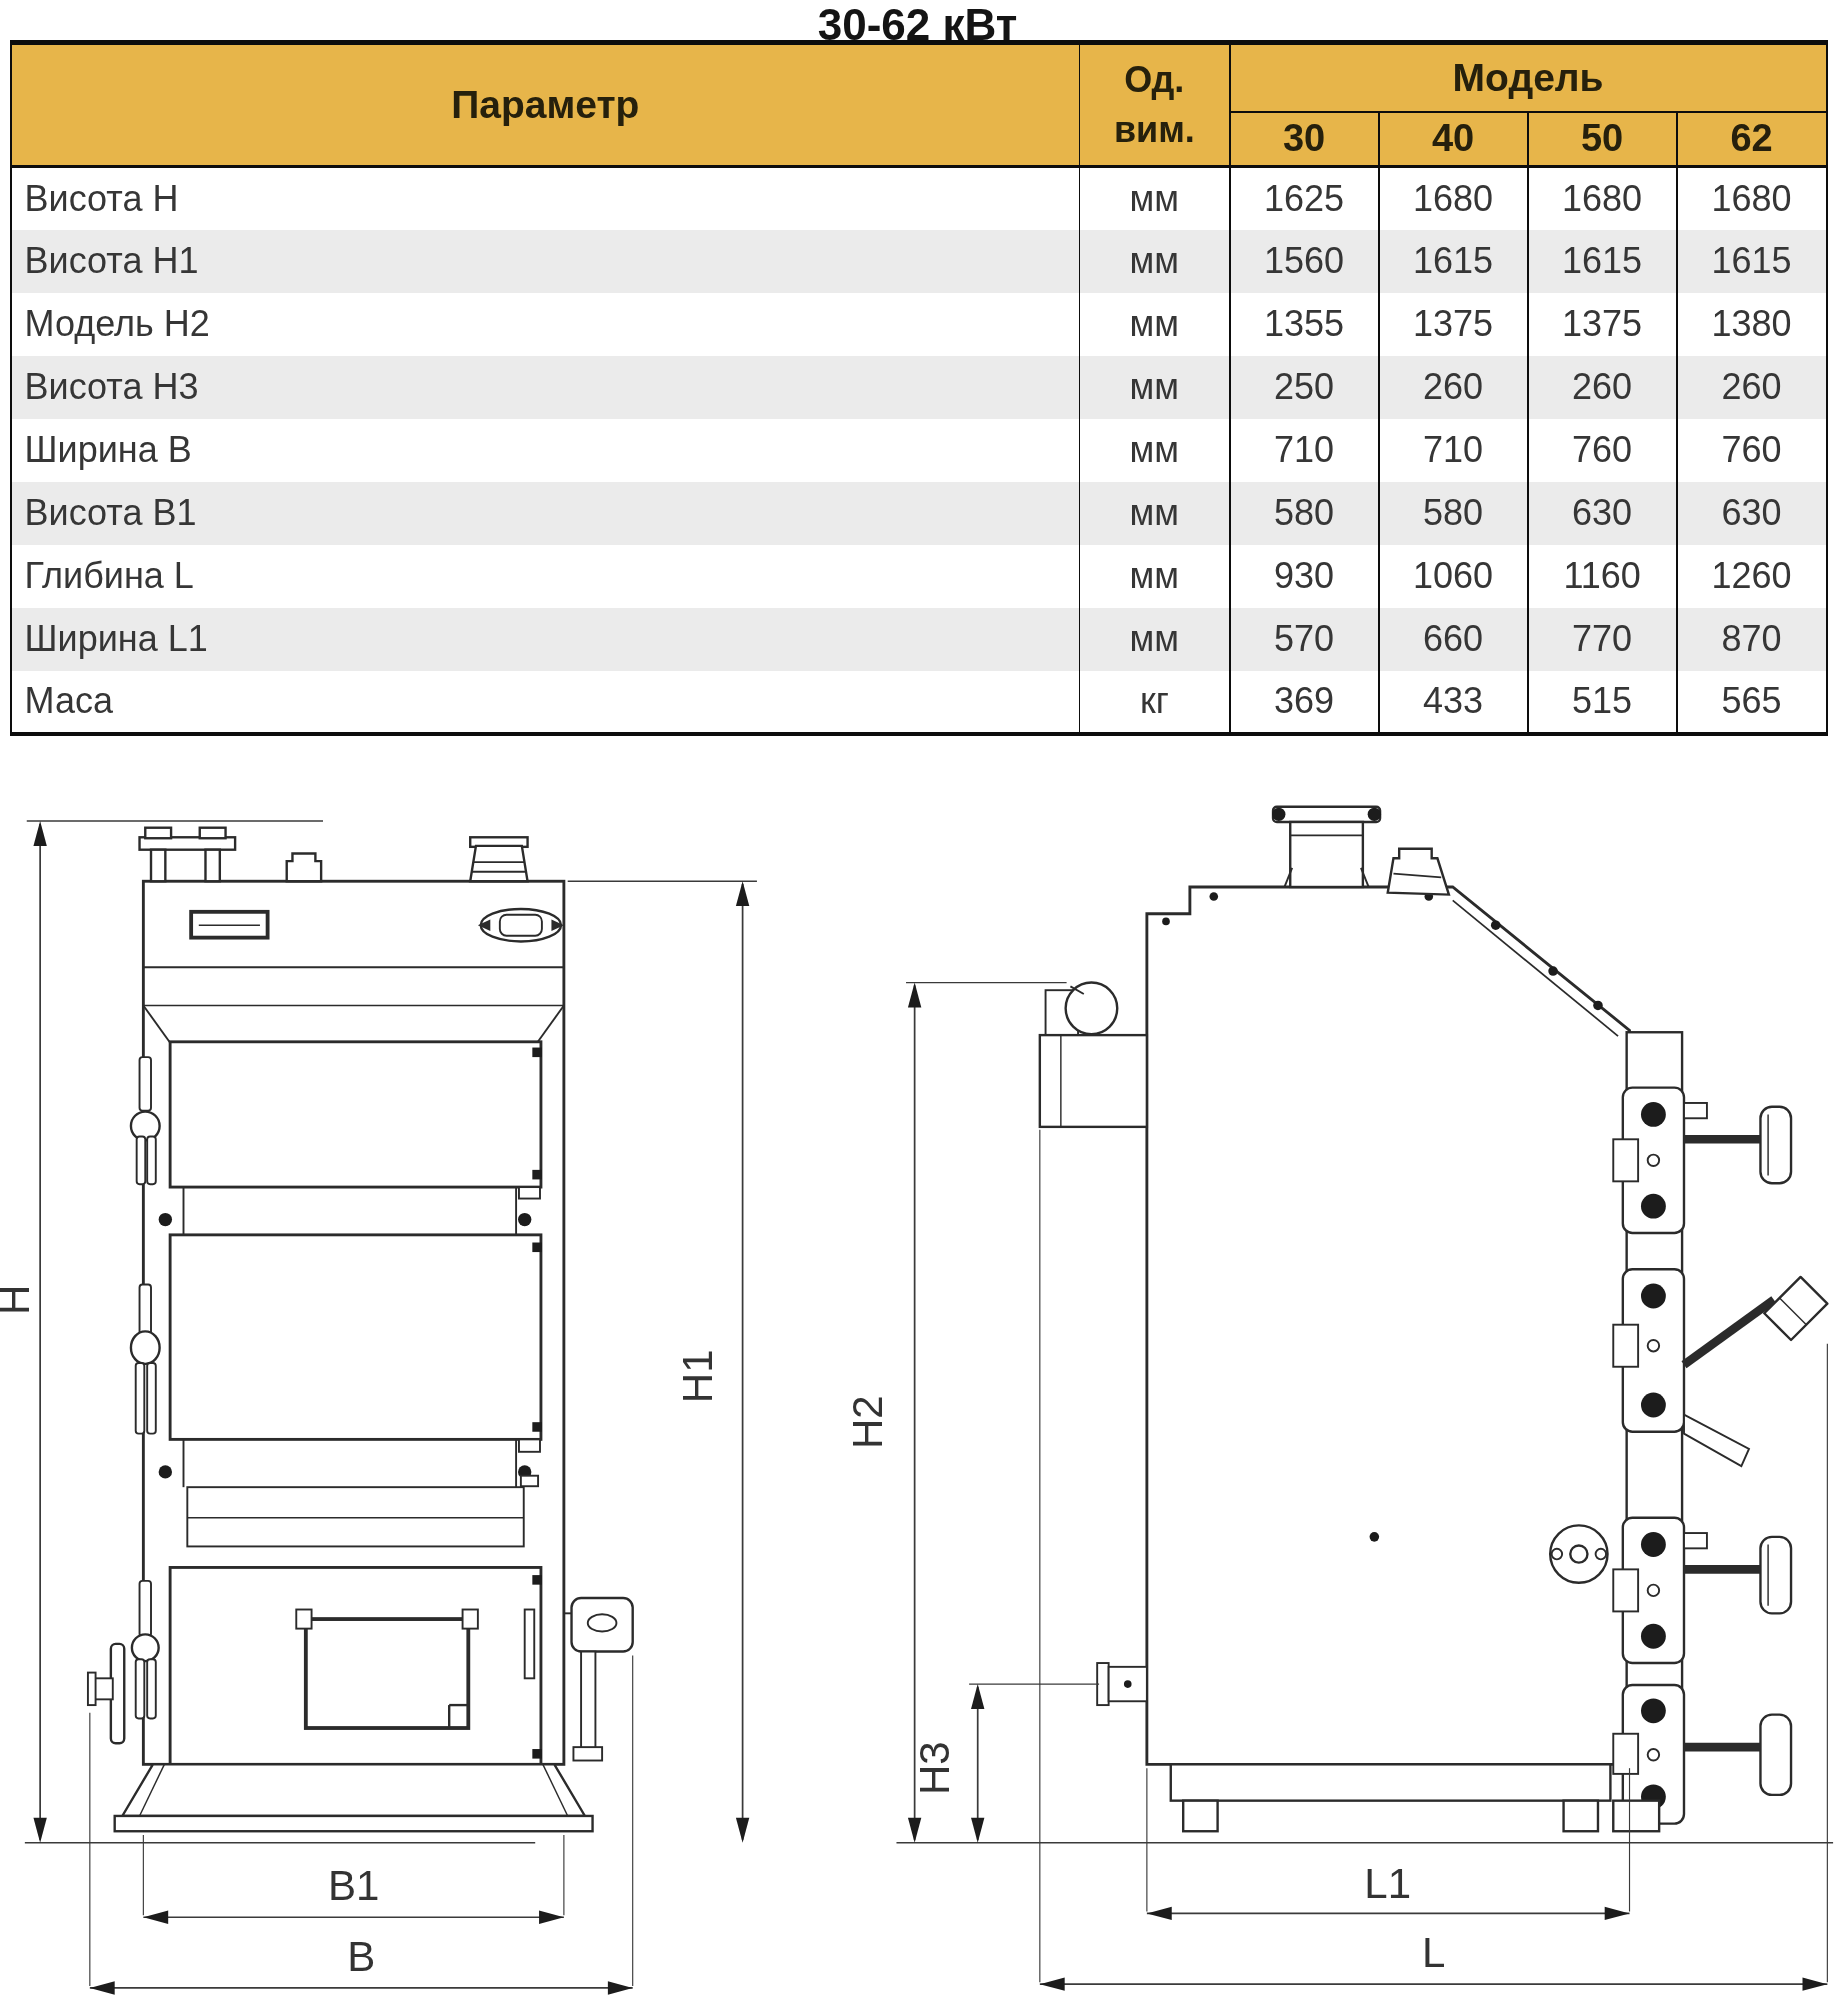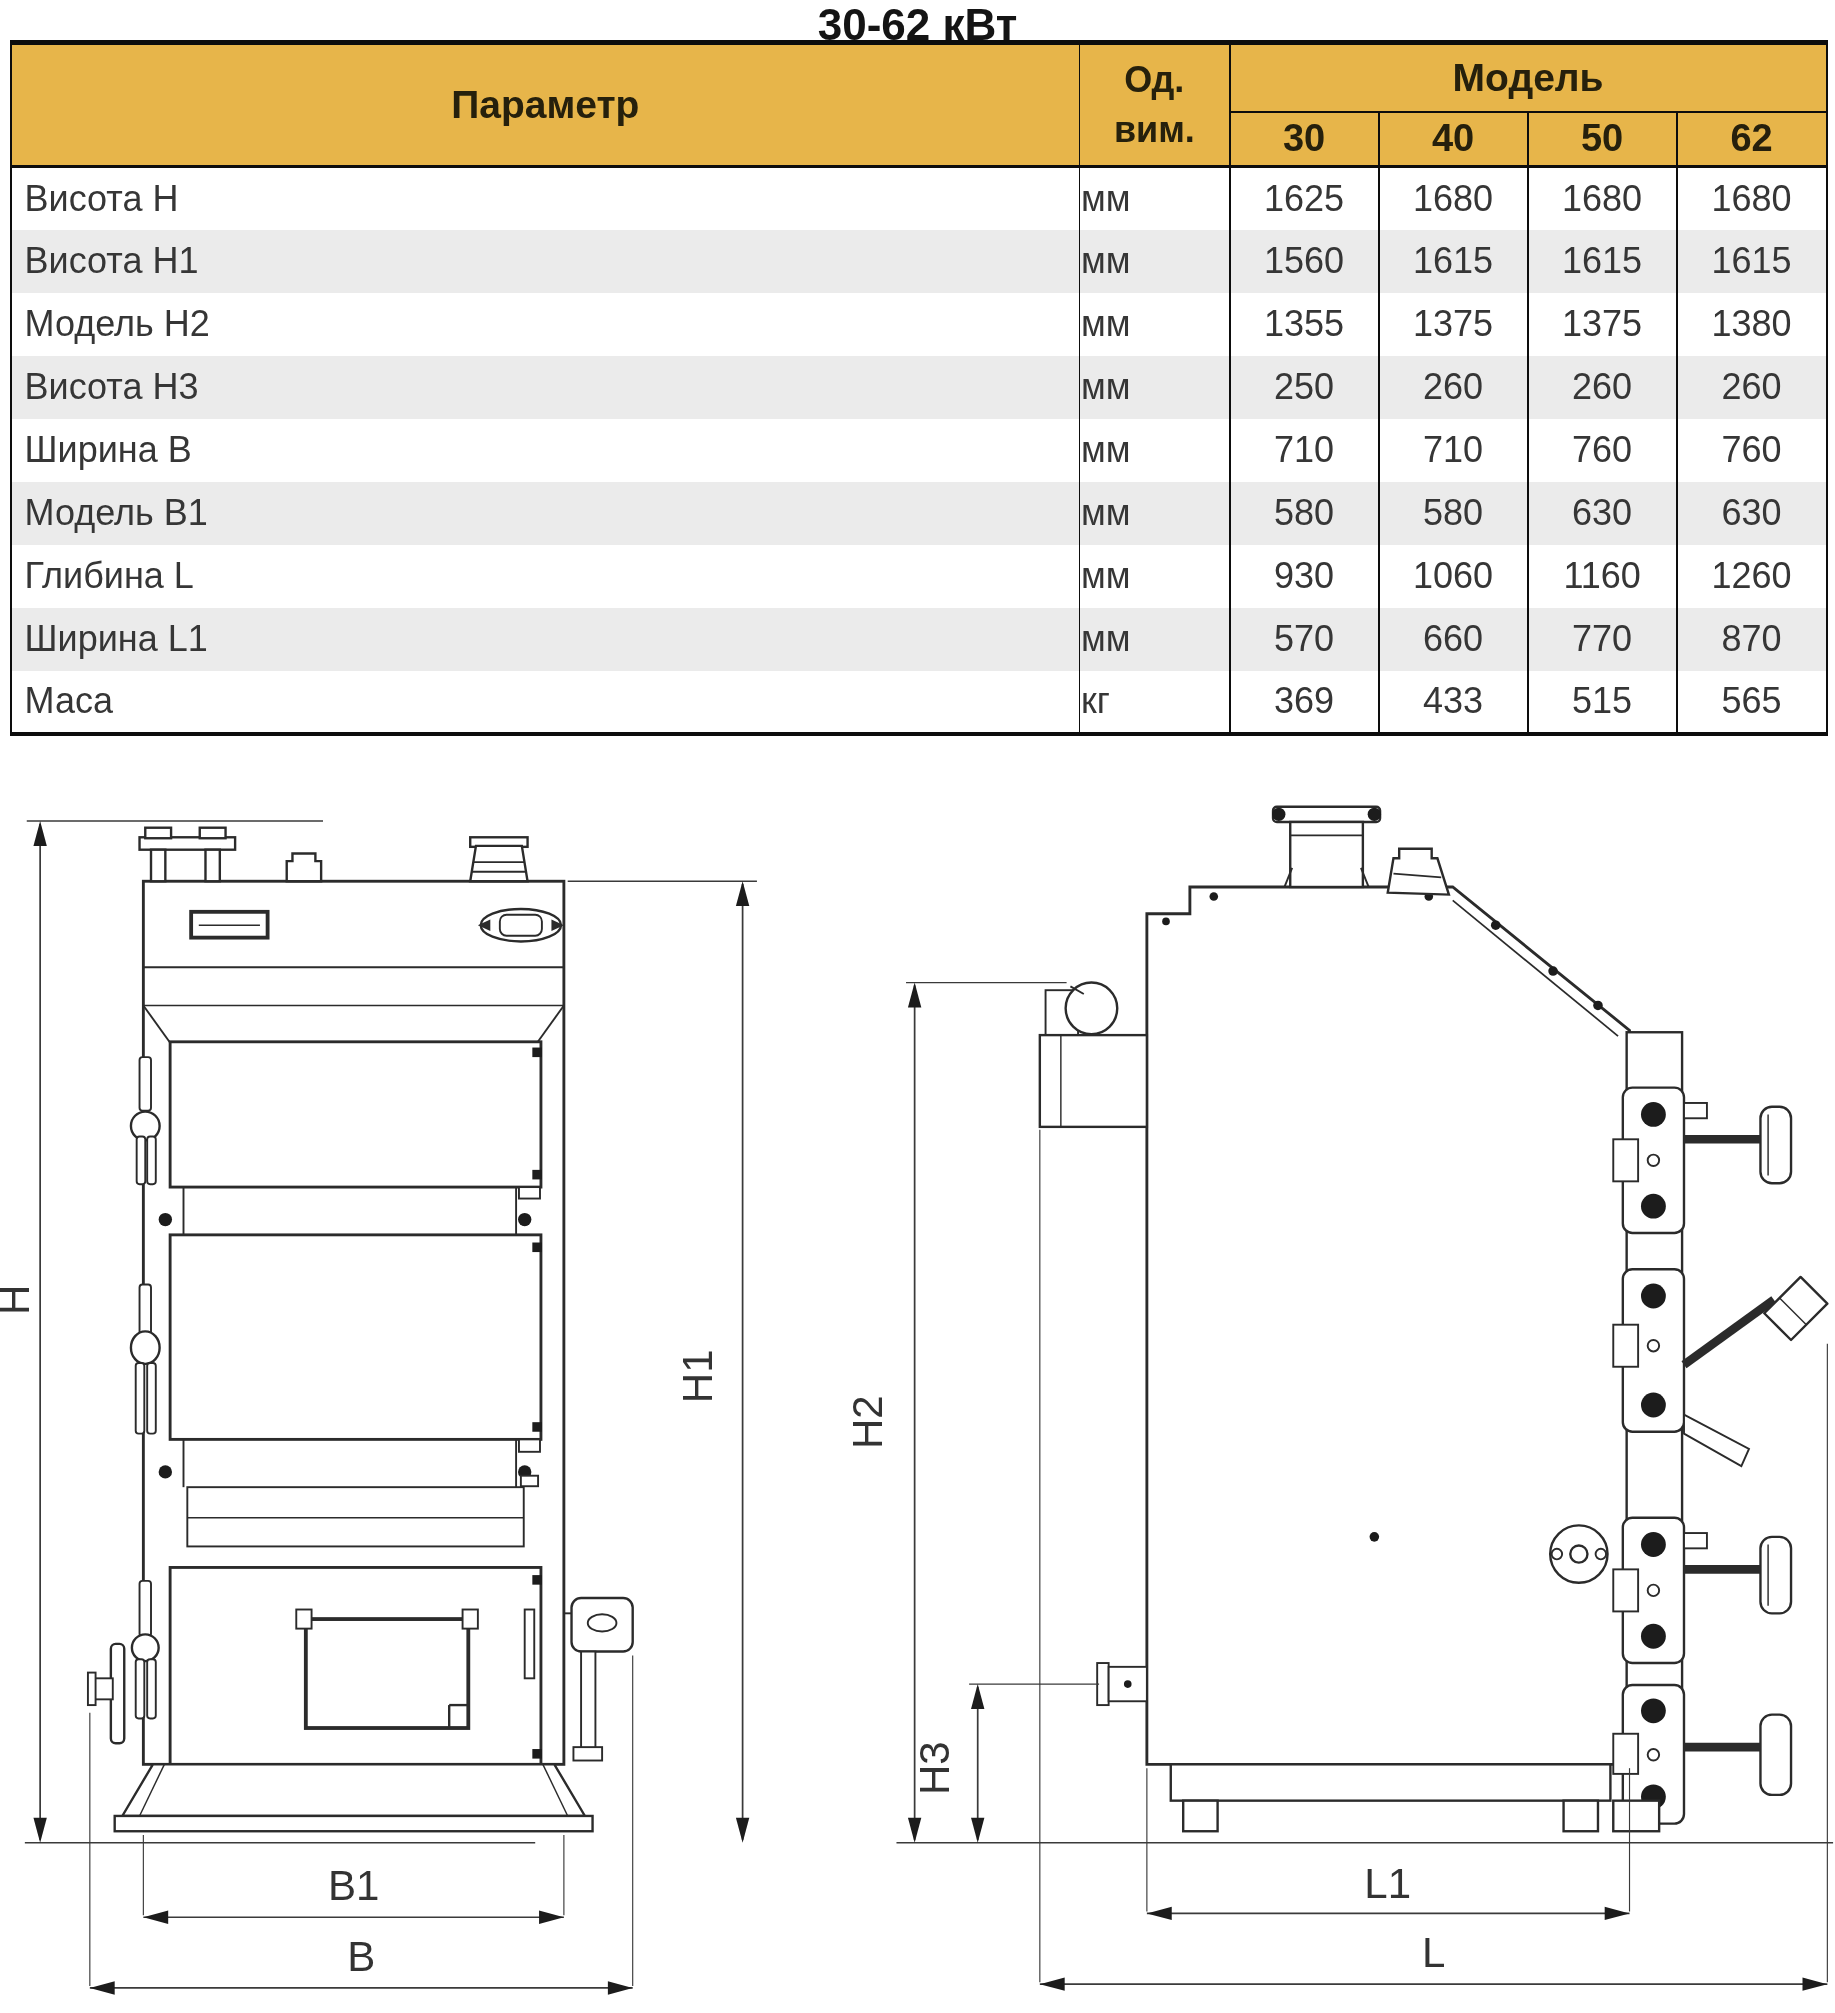--- a/index.html
+++ b/index.html
@@ -28,21 +28,21 @@
   .spec .r2 { height:55px; }
   .th-param { font-size:39px; }
   .th-unit  { font-size:36px; border-left:1.9px solid #0d0d0d; border-right:2.9px solid #0d0d0d; }
   .th-unit .uline { display:block; line-height:1.4; }
   .th-model { font-size:39px; border-bottom:2.9px solid #0d0d0d; border-left:2.9px solid #0d0d0d; }
   .th-mnum  { font-size:38px; border-left:2.9px solid #0d0d0d; }
   .spec tbody tr { height:63px; }
   .spec tbody tr:nth-child(even) { background:#EBEBEB; }
   .spec td { font-size:36px; color:#363636; }
   .td-param { text-align:left; padding-left:13px; }
-  .td-unit  { text-align:left; border-left:1.9px solid #0d0d0d; border-right:2.9px solid #0d0d0d; }
+  .td-unit  { text-align:center; border-left:1.9px solid #0d0d0d; border-right:2.9px solid #0d0d0d; }
   .td-val   { text-align:center; border-left:2.9px solid #0d0d0d; }
   .drawing-wrap { position:absolute; top:753px; left:0; width:1835px; height:1260px; }
   svg text.dim { font-family:"Liberation Sans", sans-serif; font-size:44px; fill:#333; }
 </style>
 </head>
 <body>
 
 <div class="title">30-62 кВт</div>
 
 <table class="spec">
@@ -105,21 +105,21 @@
     </tr>
     <tr>
       <td class="td-param">Ширина B</td>
       <td class="td-unit">мм</td>
       <td class="td-val">710</td>
       <td class="td-val">710</td>
       <td class="td-val">760</td>
       <td class="td-val">760</td>
     </tr>
     <tr>
-      <td class="td-param">Модель B1</td>
+      <td class="td-param">Висота B1</td>
       <td class="td-unit">мм</td>
       <td class="td-val">580</td>
       <td class="td-val">580</td>
       <td class="td-val">630</td>
       <td class="td-val">630</td>
     </tr>
     <tr>
       <td class="td-param">Глибина L</td>
       <td class="td-unit">мм</td>
       <td class="td-val">930</td>

